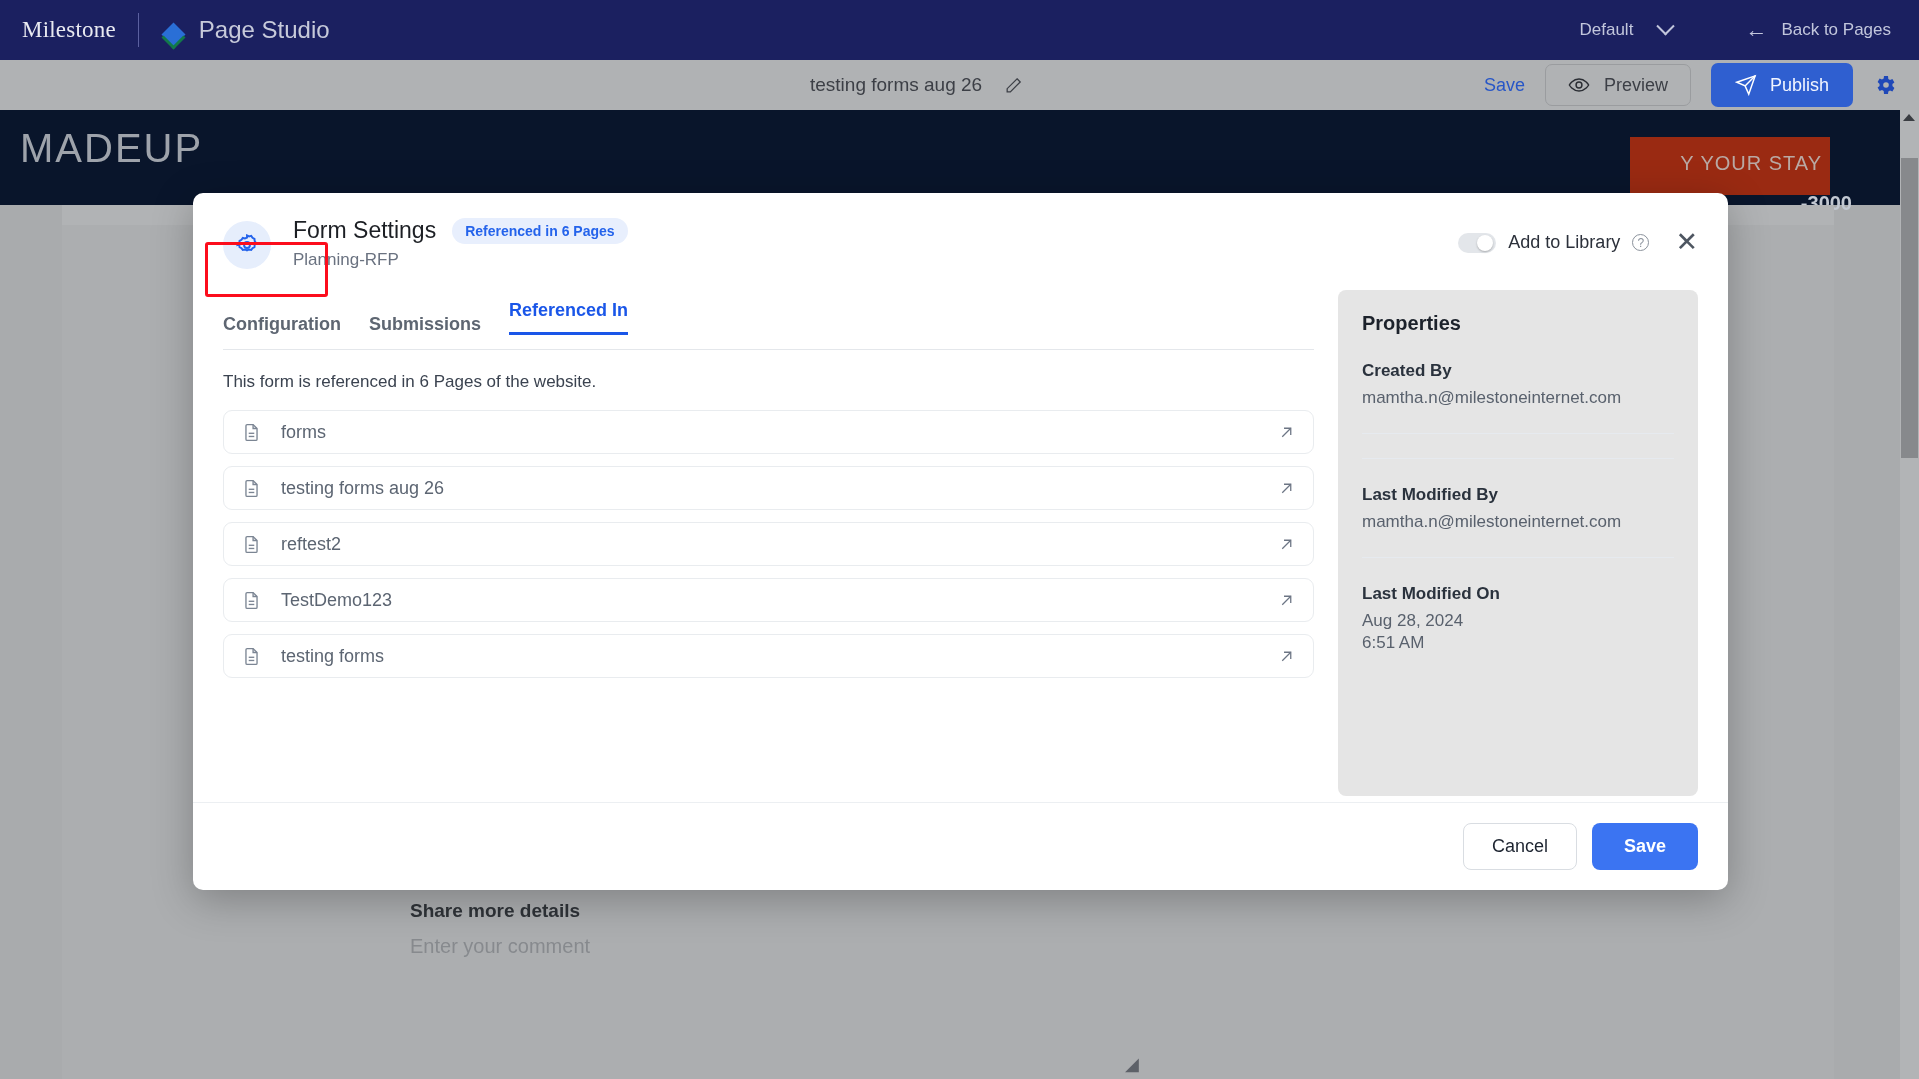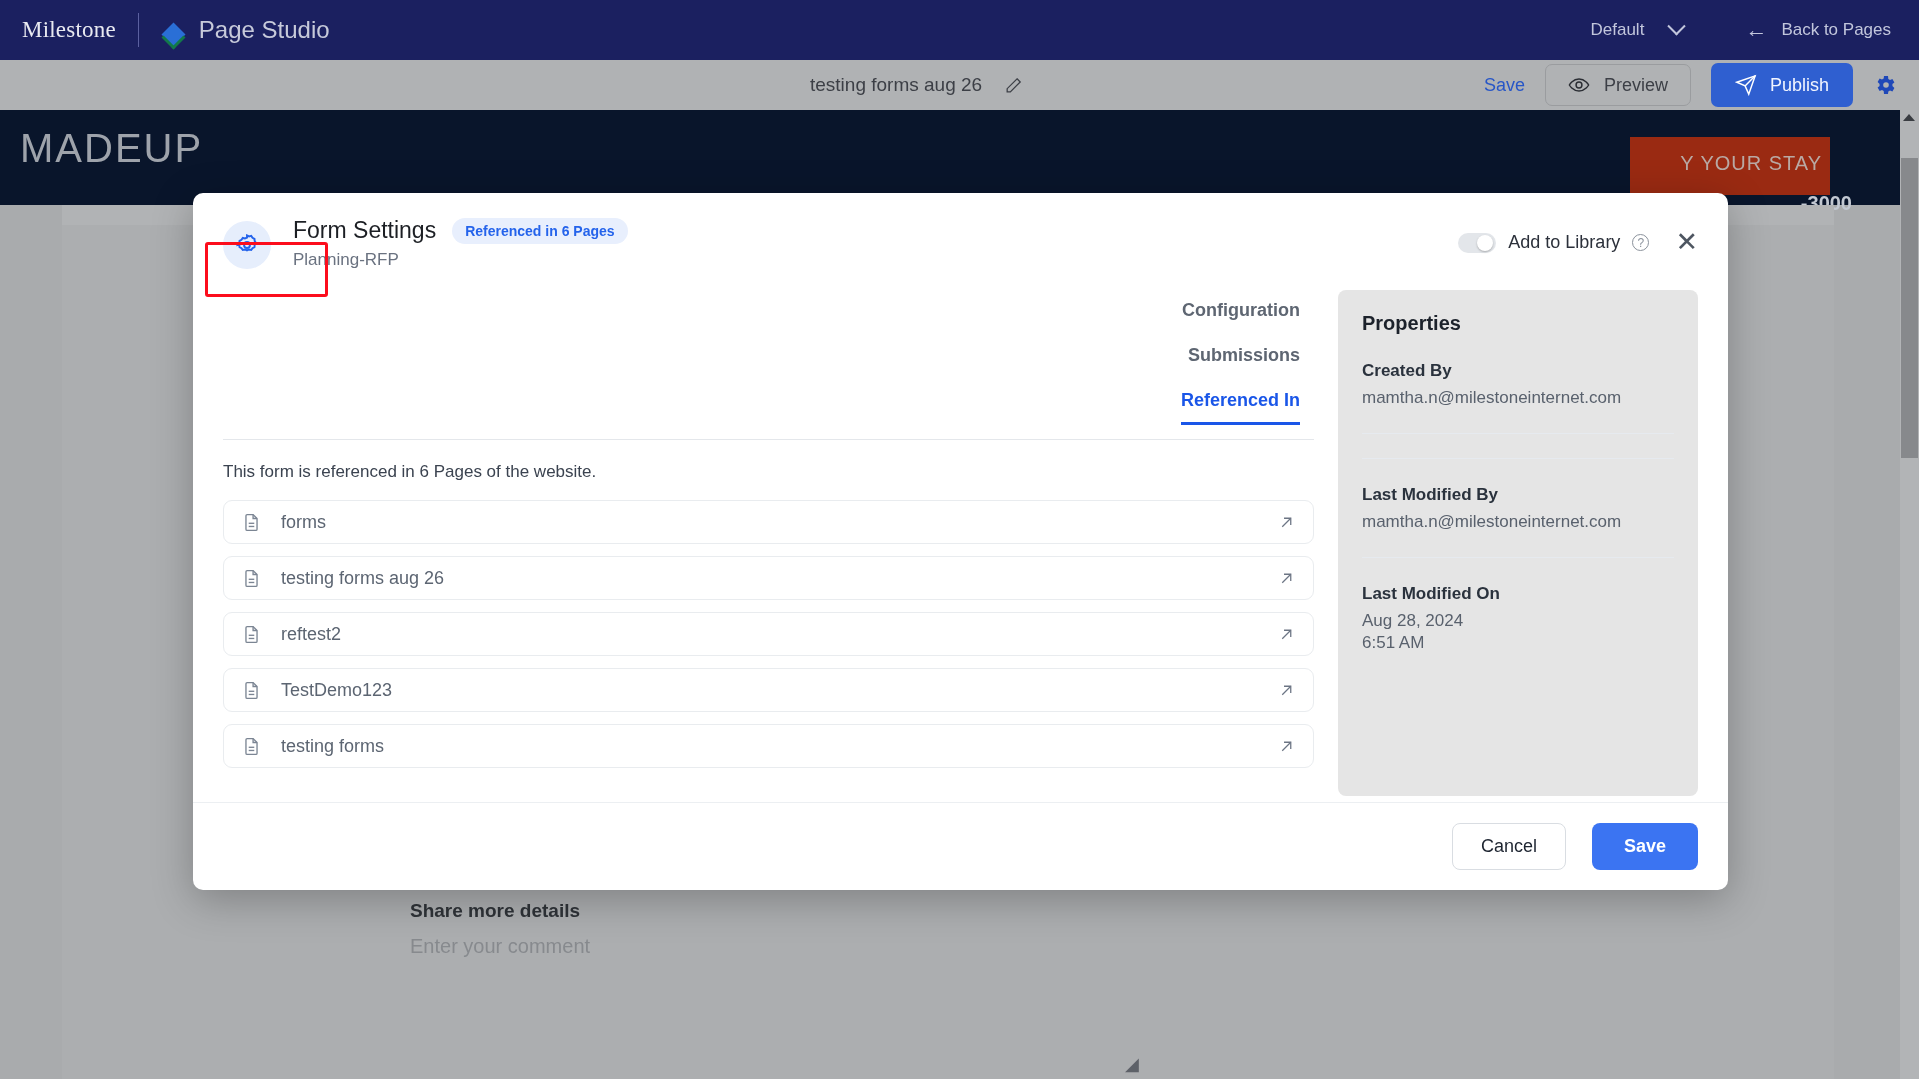--- a/index.html
+++ b/index.html
@@ -28,21 +28,21 @@
   .diamond-icon .d1 {
     position: absolute; left: 4px; top: 9px; width: 17px; height: 17px;
     background: #2a6fd6; transform: rotate(45deg);
   }
   .diamond-icon .d2 {
     position: absolute; left: 4px; top: 12px; width: 17px; height: 17px;
     border-bottom: 3px solid #127a4a; border-right: 3px solid #127a4a;
     transform: rotate(45deg);
   }
   .app-name { font-size: 24px; color: #c7cada; font-weight: 400; }
-  .topbar-right { margin-left: auto; display: flex; align-items: center; gap: 0; }
+  .topbar-right { margin-left: auto; display: flex; align-items: center; gap: 11px; }
   .env-select {
     display: flex; align-items: center; gap: 26px;
     color: #c2c6dc; font-size: 17px; padding: 6px 10px; cursor: pointer;
   }
   .chev { display: inline-block; width: 13px; height: 13px;
     border-right: 2px solid #c2c6dc; border-bottom: 2px solid #c2c6dc;
     transform: rotate(45deg) translate(-3px,-3px); }
   .back-pages {
     display: flex; align-items: center; gap: 14px;
     color: #c2c6dc; font-size: 17px; margin-left: 52px; margin-right: 6px; cursor: pointer;
@@ -160,21 +160,21 @@
   .toggle-label { font-size: 18px; color: #2b303a; }
   .help-circle {
     width: 17px; height: 17px; border-radius: 50%; border: 1.4px solid #8b929c;
     color: #8b929c; font-size: 12px; display: flex; align-items: center; justify-content: center;
     cursor: pointer;
   }
   .close-x { font-size: 27px; color: #4e5661; cursor: pointer; line-height: 1; font-weight: 300; }
 
   .modal-body { display: flex; flex: 1; padding: 0 30px; min-height: 0; }
   .body-left { flex: 1; min-width: 0; padding-right: 24px; }
-  .tabs { display: flex; align-items: flex-end; gap: 0; position: relative; margin-top: 20px; flex-direction: column; }
+  .tabs { display: flex; align-items: flex-end; gap: 0; position: relative; margin-top: 20px; }
   .tab {
     font-size: 18px; color: #5e6672; font-weight: 700;
     padding: 10px 14px 14px 14px; cursor: pointer; white-space: nowrap;
   }
   .tab:first-child { padding-left: 0; }
   .tab.active { color: #1a56e8; }
   .tab.active .tab-underline {
     display: block; height: 3px; background: #1a56e8; margin-top: 11px;
   }
   .tab-underline { display: none; }
@@ -199,21 +199,21 @@
     width: 360px; flex: 0 0 360px; background: #e5e5e5;
     border-radius: 8px; padding: 22px 24px; margin-top: 20px; margin-bottom: 6px;
   }
   .props-title { font-size: 20px; color: #1c222b; font-weight: 700; }
   .prop-group { margin-top: 26px; }
   .prop-label { font-size: 17px; color: #2a323d; font-weight: 700; }
   .prop-value { font-size: 17px; color: #59616d; margin-top: 6px; line-height: 1.3; }
   .prop-rule { height: 1px; background: #e6eaef; margin-top: 24px; }
 
   .modal-foot {
-    display: flex; justify-content: flex-end; align-items: center; gap: 26px;
+    display: flex; justify-content: flex-end; align-items: center; gap: 15px;
     border-top: 1px solid #eceff2; padding: 20px 30px; margin-top: auto;
   }
   .btn-cancel {
     border: 1px solid #d9dde2; border-radius: 8px; background: #fff;
     font-size: 18px; color: #1d2430; padding: 12px 28px; cursor: pointer;
   }
   .btn-save-modal {
     border: none; border-radius: 8px; background: #3b74f2;
     font-size: 18px; color: #fff; font-weight: 700; padding: 13px 32px; cursor: pointer;
   }

